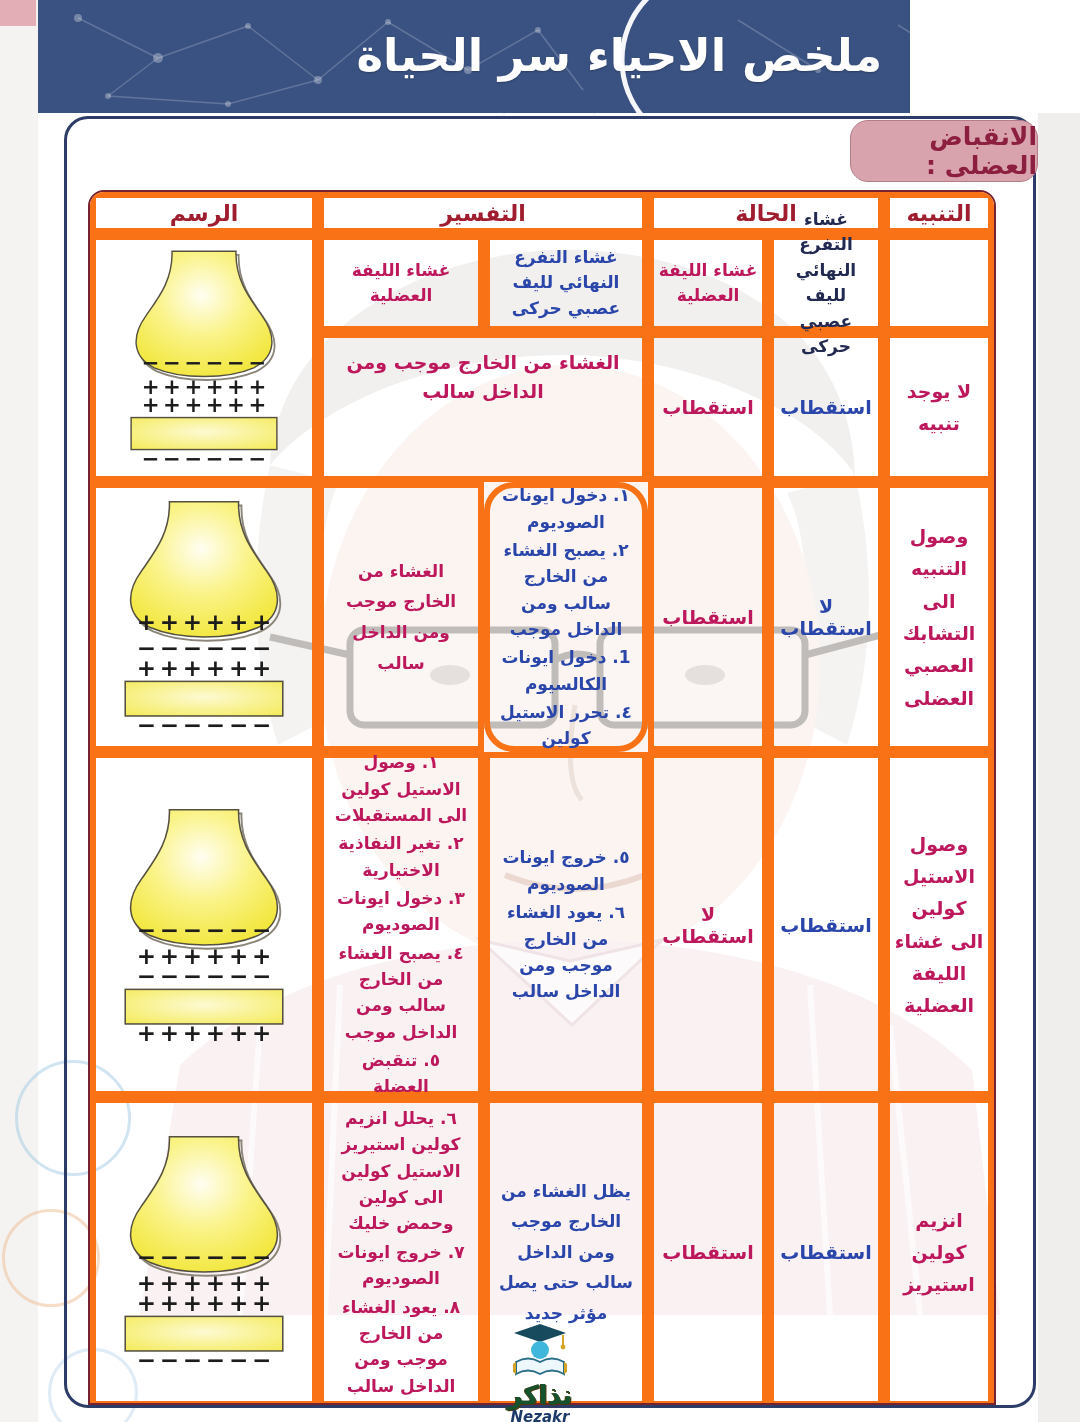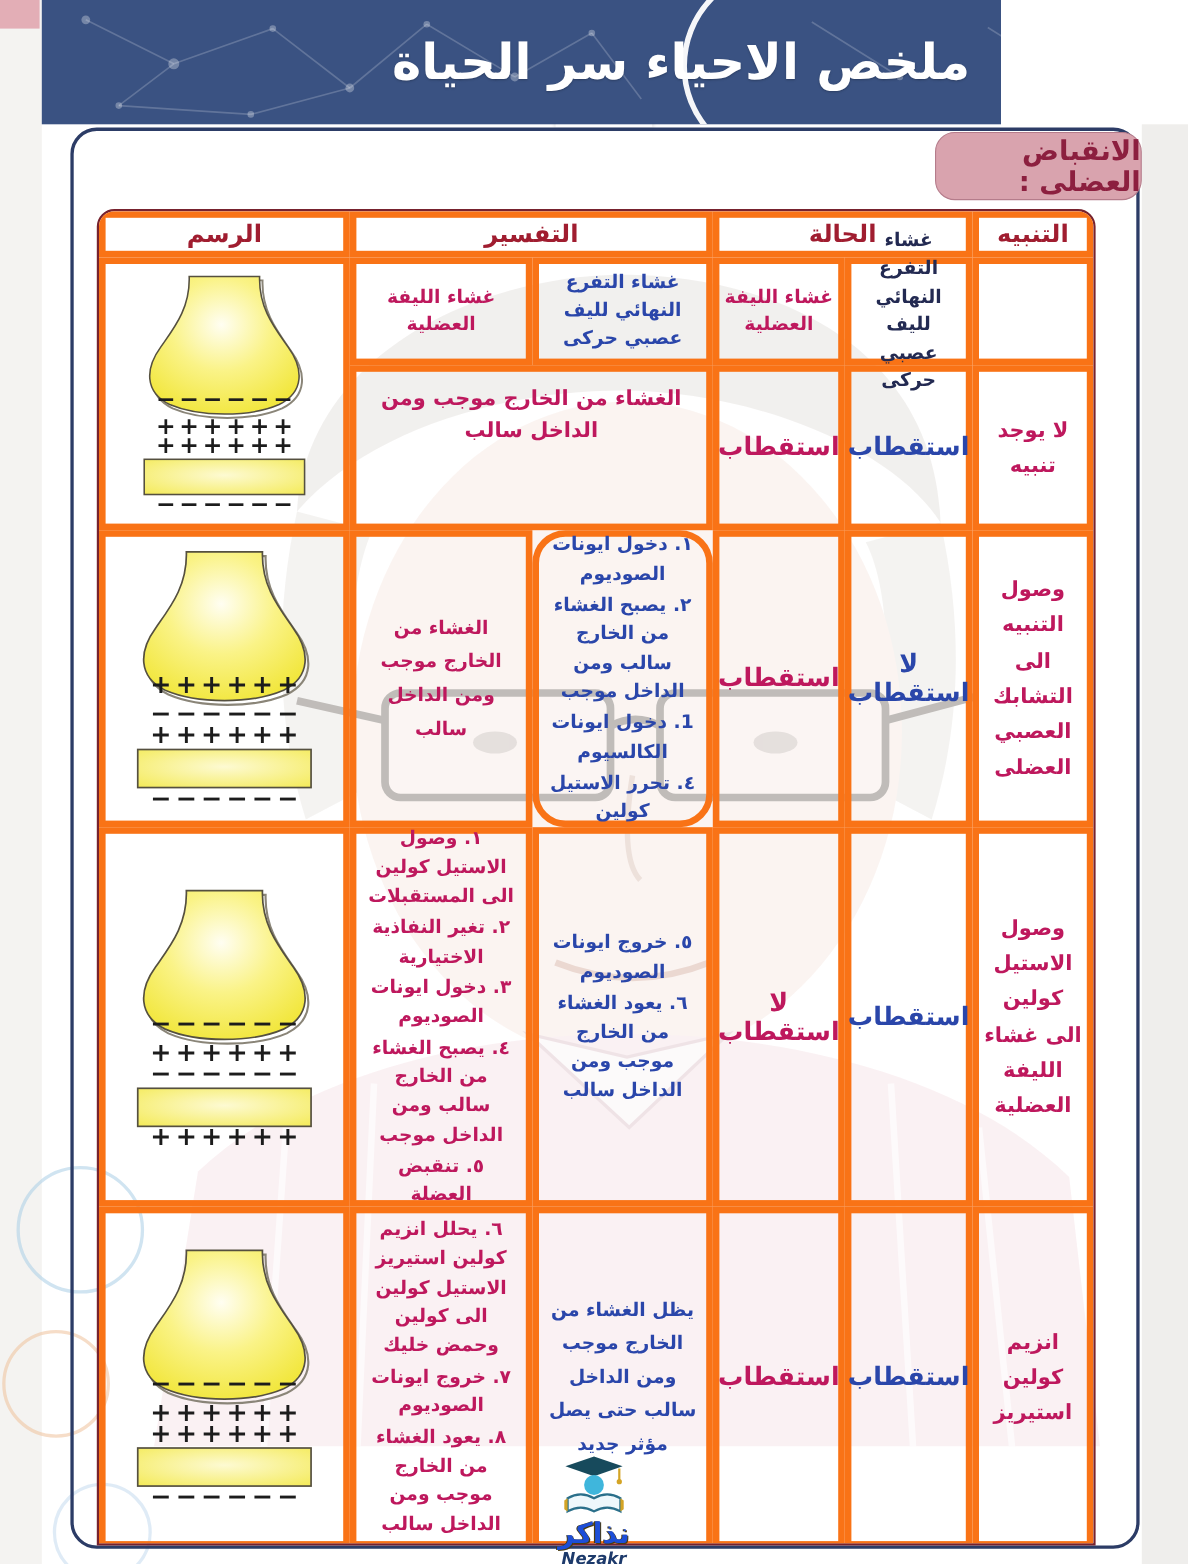--- a/index.html
+++ b/index.html
@@ -60,37 +60,37 @@
   .cell{
     border:6px solid #f97316;display:flex;flex-direction:column;align-items:center;justify-content:center;
     text-align:center;padding:6px 4px;box-sizing:border-box;background:transparent;
   }
   .hdr{font-size:22px;font-weight:bold;color:#a01d30;}
   .red{color:#be185d;font-weight:bold;}
   .blue{color:#2a46aa;font-weight:bold;}
   .navy{color:#232a52;font-weight:bold;}
   .sub{font-size:17px;line-height:1.5;}
   .stim{font-size:19px;line-height:1.7;}
-  .state{font-size:23px;}
+  .state{font-size:19px;}
   .expl{font-size:17px;line-height:1.55;padding:6px 8px;}
   .expl .li{margin:1px 0;}
   .top{justify-content:flex-start;padding-top:10px;}
 
   
   .h-stim{grid-area:1/1;} .h-state{grid-row:1;grid-column:2/4;} .h-expl{grid-row:1;grid-column:4/6;} .h-draw{grid-area:1/6;}
   .sh-empty{grid-area:2/1;} .sh-sn{grid-area:2/2;} .sh-sm{grid-area:2/3;} .sh-en{grid-area:2/4;} .sh-em{grid-area:2/5;}
   .dg1{grid-row:2/4;grid-column:6;}
   .r1-stim{grid-area:3/1;} .r1-sn{grid-area:3/2;} .r1-sm{grid-area:3/3;} .r1-expl{grid-row:3;grid-column:4/6;}
   .r2-stim{grid-area:4/1;} .r2-sn{grid-area:4/2;} .r2-sm{grid-area:4/3;} .r2-en{grid-area:4/4;border-radius:30px;} .r2-em{grid-area:4/5;} .dg2{grid-area:4/6;}
   .r3-stim{grid-area:5/1;} .r3-sn{grid-area:5/2;} .r3-sm{grid-area:5/3;} .r3-en{grid-area:5/4;} .r3-em{grid-area:5/5;} .dg3{grid-area:5/6;}
   .r4-stim{grid-area:6/1;} .r4-sn{grid-area:6/2;} .r4-sm{grid-area:6/3;} .r4-en{grid-area:6/4;} .r4-em{grid-area:6/5;} .dg4{grid-area:6/6;}
 
   
   .logo{position:absolute;left:455px;top:1322px;width:170px;text-align:center;z-index:3;}
-  .logo .ar{font-size:26px;font-weight:bold;color:#1d4ed8;text-shadow:1px 1px 0 #4a3c10,-1px 0 0 #4a3c10;direction:rtl;margin-top:-2px;}
+  .logo .ar{font-size:26px;font-weight:bold;color:#14532d;text-shadow:1px 1px 0 #4a3c10,-1px 0 0 #4a3c10;direction:rtl;margin-top:-2px;}
   .logo .en{font-size:15px;font-weight:bold;font-style:italic;color:#1d3a6b;margin-top:-2px;}
 </style>
 </head>
 <body>
 
 <div class="left-strip"></div>
 <div class="pink-corner"></div>
 <div class="right-strip"></div>
 
 <div class="banner">

